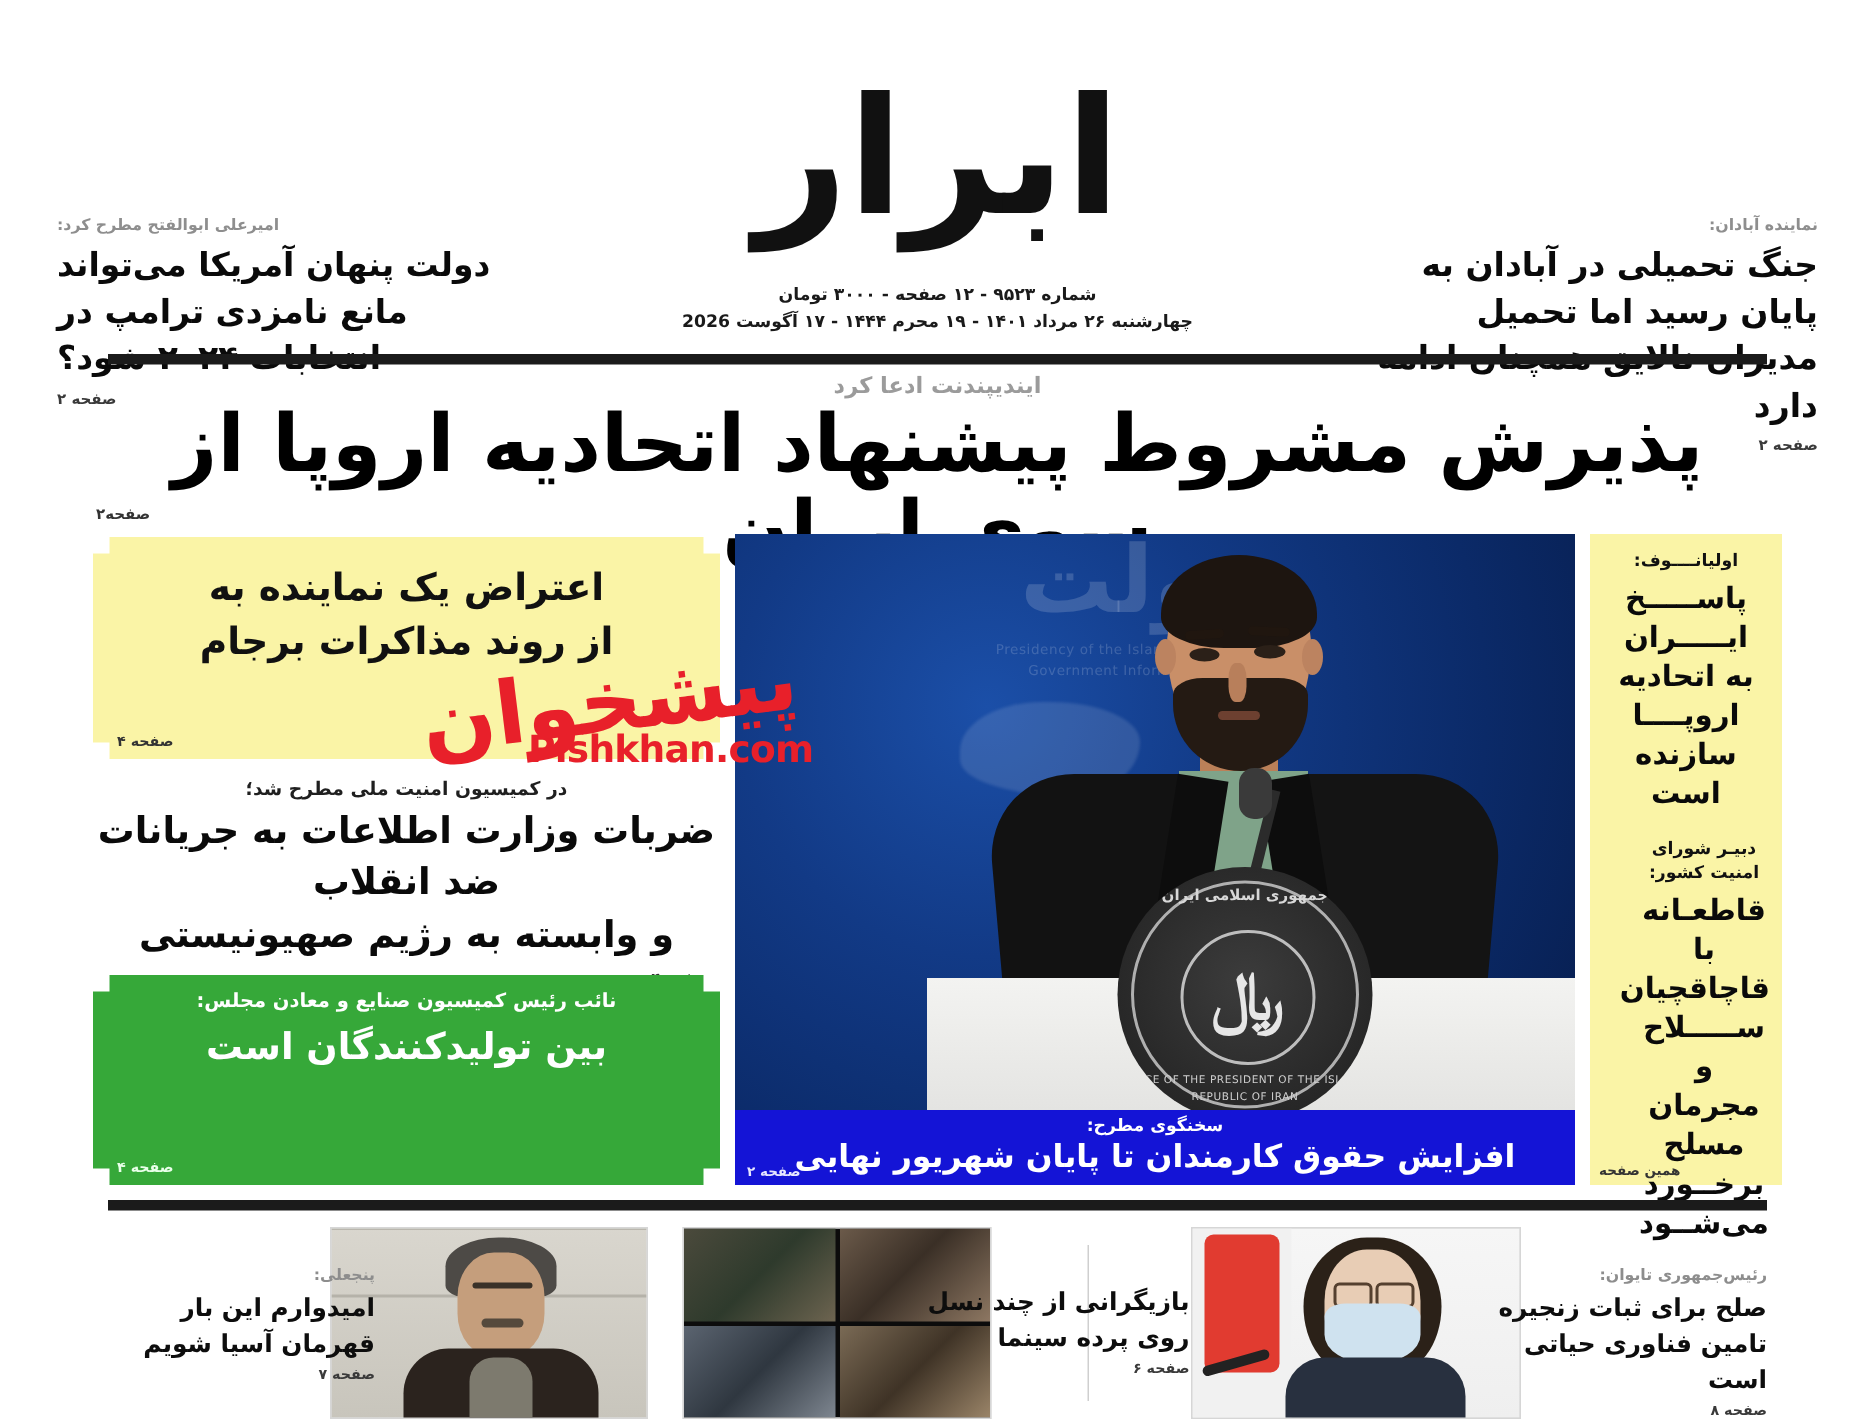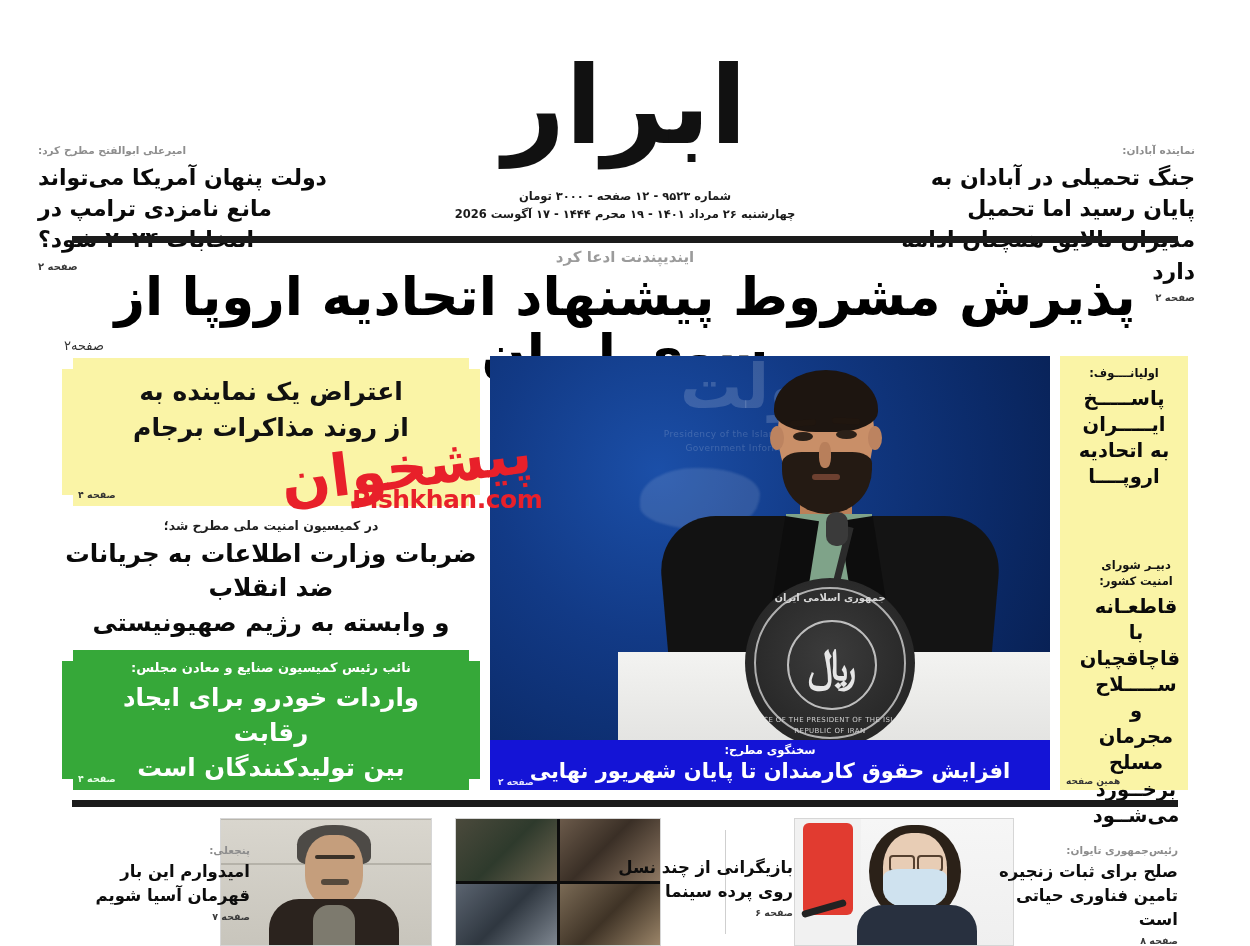--- a/index.html
+++ b/index.html
@@ -53,21 +53,21 @@
     line-height: 1.55;
   }
   .masthead-meta div { white-space: nowrap; }
 
   .hdr-block {
     position: absolute;
     top: 144px;
     width: 300px;
   }
   .hdr-left  { left: 38px;  text-align: left; }
-  .hdr-right { right: 55px; }
+  .hdr-right { right: 38px; }
   .hdr-kicker {
     font-size: 10.5px;
     color: #8e8e8e;
     font-weight: 700;
     letter-spacing: 0.6px;
     margin-bottom: 6px;
   }
   .hdr-title {
     font-size: 22px;
     font-weight: 700;
@@ -108,23 +108,23 @@
     font-weight: 700;
     line-height: 1.08;
     color: #000;
     letter-spacing: -1px;
     padding: 0 60px;
   }
   .lead-page {
     position: absolute;
     left: 64px;
     top: 90px;
-    font-size: 13px;
+    font-size: 10px;
     color: #333;
-    font-weight: 400;
+    font-weight: 700;
   }
   .box-yellow {
     position: absolute;
     left: 62px;
     top: 358px;
     width: 418px;
     height: 148px;
     background: #faf4a6;
     box-sizing: border-box;
     padding: 16px 22px 10px 22px;
@@ -645,21 +645,20 @@
     <div class="title">و وابسته به رژیم صهیونیستی</div>
     <div class="pg">صفحه ۴</div>
   </div>
 
   <div class="box-green">
     <span class="corner tl"></span>
     <span class="corner tr"></span>
     <span class="corner bl"></span>
     <span class="corner br"></span>
     <div class="kicker">نائب رئیس کمیسیون صنایع و معادن مجلس:</div>
-    <div class="btxt">واردات خودرو برای ایجاد رقابت</div>
     <div class="btxt">بین تولیدکنندگان است</div>
     <div class="box-page">صفحه ۴</div>
   </div>
 
   <div class="photo-main">
     <div class="bg"></div>
     <div class="pm-logo-fa">دولت</div>
     <div class="pm-logo-en">Presidency of the Islamic Republic of Iran Government Information Council</div>
     <div class="pm-map"></div>
 
@@ -700,20 +699,21 @@
     <div class="title">افزایش حقوق کارمندان تا پایان شهریور نهایی می‌شود</div>
     <div class="pg">صفحه ۲</div>
   </div>
 
   <div class="side-box side-1">
     <div class="kicker">اولیانــــوف:</div>
     <div class="title">پاســـــخ</div>
     <div class="title">ایـــــران</div>
     <div class="title">به اتحادیه</div>
     <div class="title">اروپــــا</div>
+    <div class="title">سازنده است</div>
     <div class="pg">صفحه ۲</div>
   </div>
 
   <div class="side-box side-2">
     <div class="kicker">دبیـر شورای امنیت کشور:</div>
     <div class="title">قاطعـانه با</div>
     <div class="title">قاچاقچیان</div>
     <div class="title">ســـــلاح</div>
     <div class="title">و مجرمان مسلح</div>
     <div class="title">برخــورد</div>

